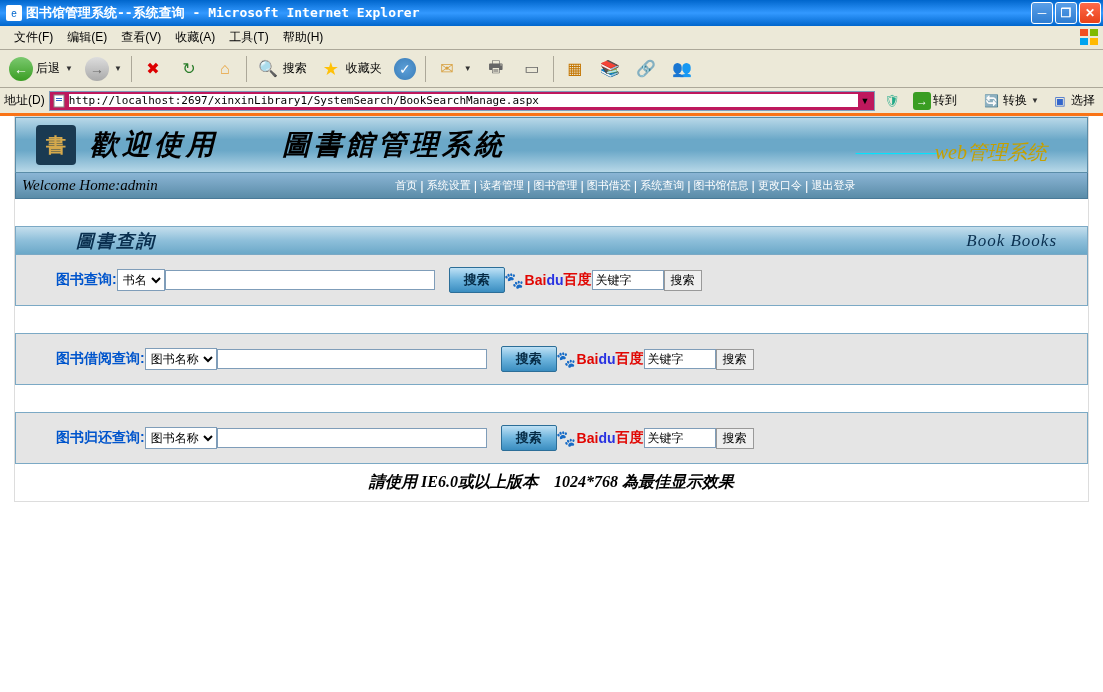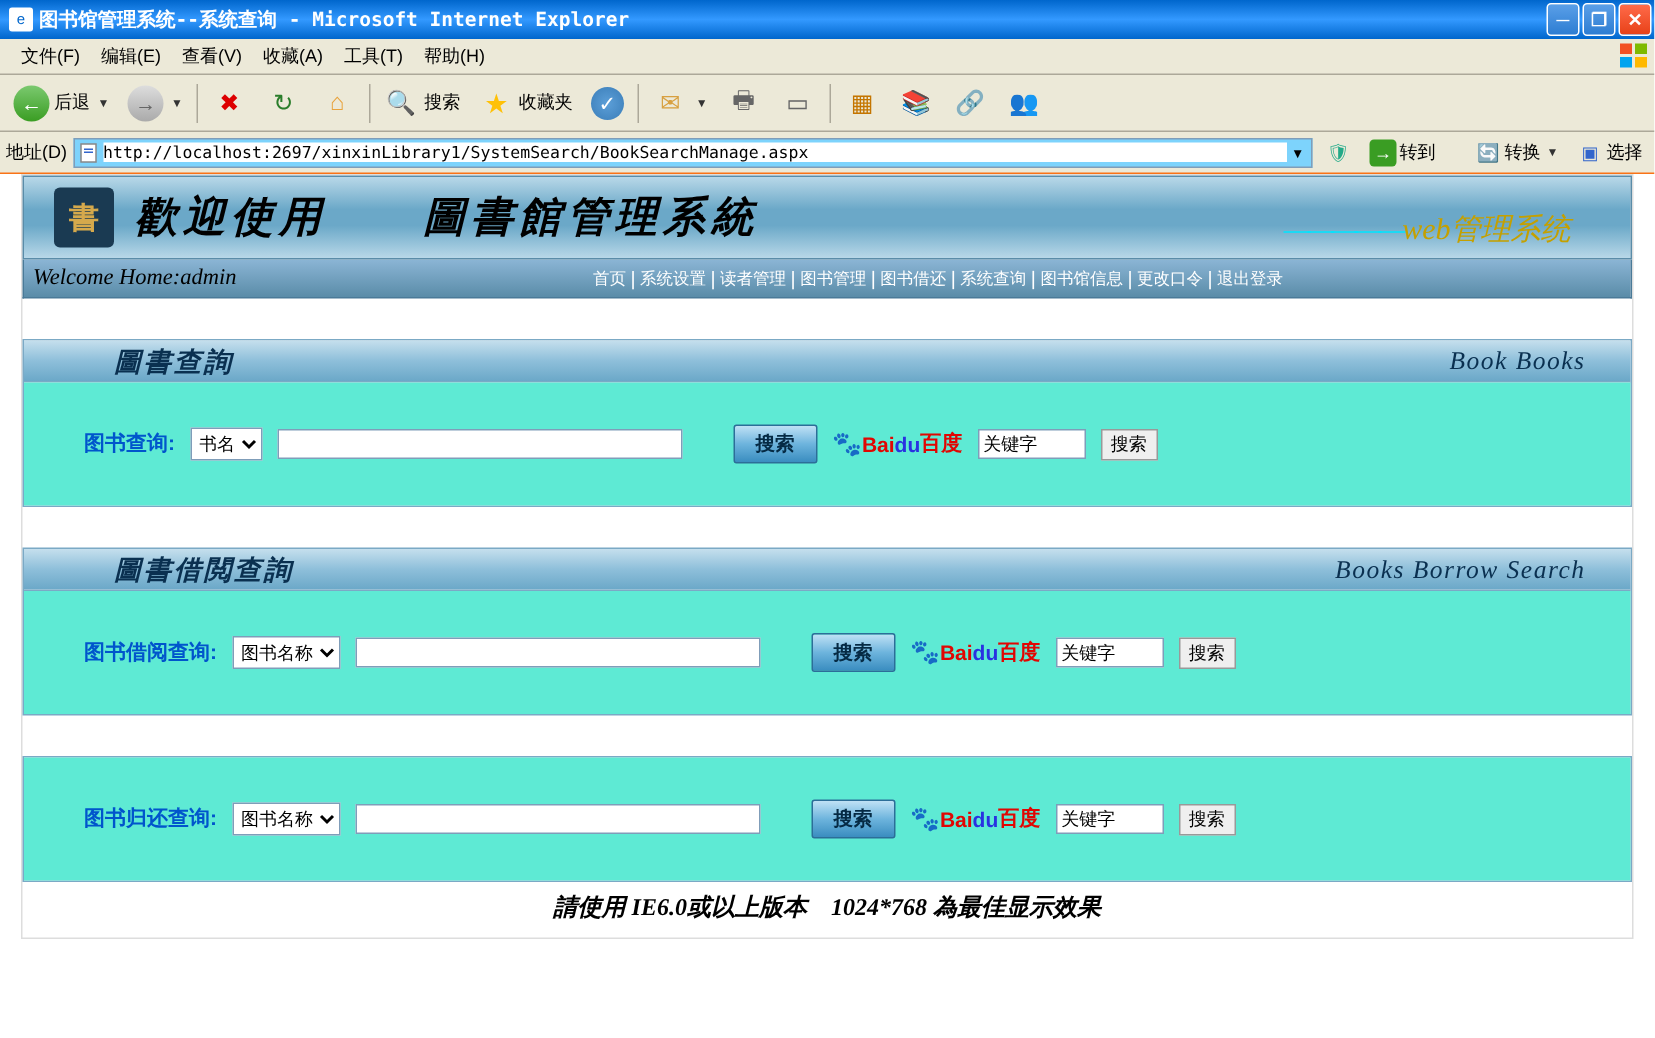--- a/index.html
+++ b/index.html
@@ -31,23 +31,23 @@
     .stop-icon { color: #d00; font-size: 16px; }
     .refresh-icon { color: #2a7d2a; font-size: 16px; }
     .home-icon { color: #e8a33d; font-size: 16px; }
     .search-icon { color: #666; font-size: 16px; }
     .fav-star { color: #ffc107; font-size: 18px; }
     .hist-icon { background: radial-gradient(#5c9fd8, #3a7db8); color: #fff; border-radius: 50%; width: 22px; height: 22px; }
     .generic-icon { font-size: 16px; }
     .dropdown-arrow { font-size: 8px; color: #333; margin-left: 2px; }
     
     
-    .address-bar { background: #ece9d8; border-bottom: 1px solid #f97316; height: 28px; display: flex; align-items: center; padding: 0 4px; gap: 4px; }
+    .address-bar { background: #ece9d8; border-bottom: 3px solid #f97316; height: 28px; display: flex; align-items: center; padding: 0 4px; gap: 4px; }
     .addr-label { font-size: 12px; }
-    .addr-input-wrap { flex: 1; display: flex; align-items: center; background: #7dd3fc; border: 1px solid #7f9db9; height: 20px; padding: 0 2px; }
+    .addr-input-wrap { flex: 1; display: flex; align-items: center; background: #be185d; border: 1px solid #7f9db9; height: 20px; padding: 0 2px; }
     .addr-page-icon { width: 14px; height: 14px; margin-right: 3px; }
     .addr-input { flex: 1; border: none; outline: none; font-family: monospace; font-size: 11px; }
     .addr-dd { width: 14px; text-align: center; cursor: pointer; font-size: 9px; }
     .addr-btn { display: flex; align-items: center; gap: 2px; padding: 1px 4px; cursor: pointer; font-size: 12px; }
     .addr-btn-icon { width: 18px; height: 18px; display: flex; align-items: center; justify-content: center; }
     
     
     .page-wrap { background: #fff; padding: 0 14px; height: calc(100vh - 116px); overflow: auto; }
     .page-content { border: 1px solid #ddd; }
     
@@ -64,21 +64,21 @@
     .nav-welcome { padding: 0 6px; color: #000; font-family: "Times New Roman", serif; font-style: italic; font-size: 15px; }
     .nav-links { flex: 1; display: flex; justify-content: center; gap: 2px; }
     .nav-link { cursor: pointer; font-size: 11px; }
     .nav-sep { padding: 0 1px; }
     
     
     .section { margin-top: 27px; border: 1px solid #7ba9c5; }
     .section-header { background: linear-gradient(to bottom, #c5dfed, #8ebfda 50%, #6ba8c8); height: 28px; display: flex; align-items: center; justify-content: space-between; padding: 0 30px 0 60px; border-bottom: 1px solid #7ba9c5; }
     .section-title-cn { font-family: "STKaiti", "KaiTi", cursive; font-size: 18px; font-weight: bold; color: #0a3050; letter-spacing: 2px; font-style: italic; }
     .section-title-en { font-family: "Times New Roman", serif; font-style: italic; font-size: 17px; color: #0a3050; letter-spacing: 1px; }
-    .section-body { background: #5eead4; padding: 28px 40px; display: flex; align-items: center; gap: 10px; }
+    .section-body { background: #e5e5e5; padding: 12px 40px; display: flex; align-items: center; }
     .field-label { color: #0055cc; font-weight: bold; font-size: 14px; }
     .field-select { border: 1px solid #7f9db9; height: 22px; font-size: 12px; padding: 1px; background: #fff; }
     .field-input { border: 1px solid #7f9db9; height: 20px; width: 270px; padding: 1px 3px; }
     .btn-search { background: linear-gradient(to bottom, #bfe1f5, #6db4dd 50%, #3a8dc0); border: 1px solid #2c6e98; color: #052a44; font-weight: bold; padding: 3px 14px; cursor: pointer; font-size: 13px; border-radius: 2px; }
     .baidu-logo { display: inline-flex; align-items: center; font-weight: bold; font-size: 14px; }
     .baidu-logo .paw { color: #2932e1; font-size: 16px; }
     .baidu-logo .bai { color: #e10602; font-family: Arial; }
     .baidu-logo .du { color: #2932e1; font-family: Arial; }
     .baidu-logo .cn { color: #e10602; }
     .baidu-input { border: 1px solid #7f9db9; height: 20px; width: 72px; padding: 1px 3px; font-size: 12px; }
@@ -260,24 +260,20 @@
             <span class="bai">Bai</span>
             <span class="du">du</span>
             <span class="cn">百度</span>
         </span>
         <input class="baidu-input" value="关键字" style="">
         <button class="baidu-btn">搜索</button>
       </div>
     </div>
 
     <div class="section">
-      <div class="section-header">
-        <span class="section-title-cn">圖書借閲查詢</span>
-        <span class="section-title-en">Books  Borrow  Search</span>
-      </div>
       <div class="section-body">
         <span class="field-label">图书借阅查询:</span>
         <select class="field-select"><option>图书名称</option></select>
         <input class="field-input" style="">
         <div class="spacer"></div>
         <button class="btn-search">搜索</button>
         <span class="baidu-logo">
           <span class="paw">🐾</span>
             <span class="bai">Bai</span>
             <span class="du">du</span>

